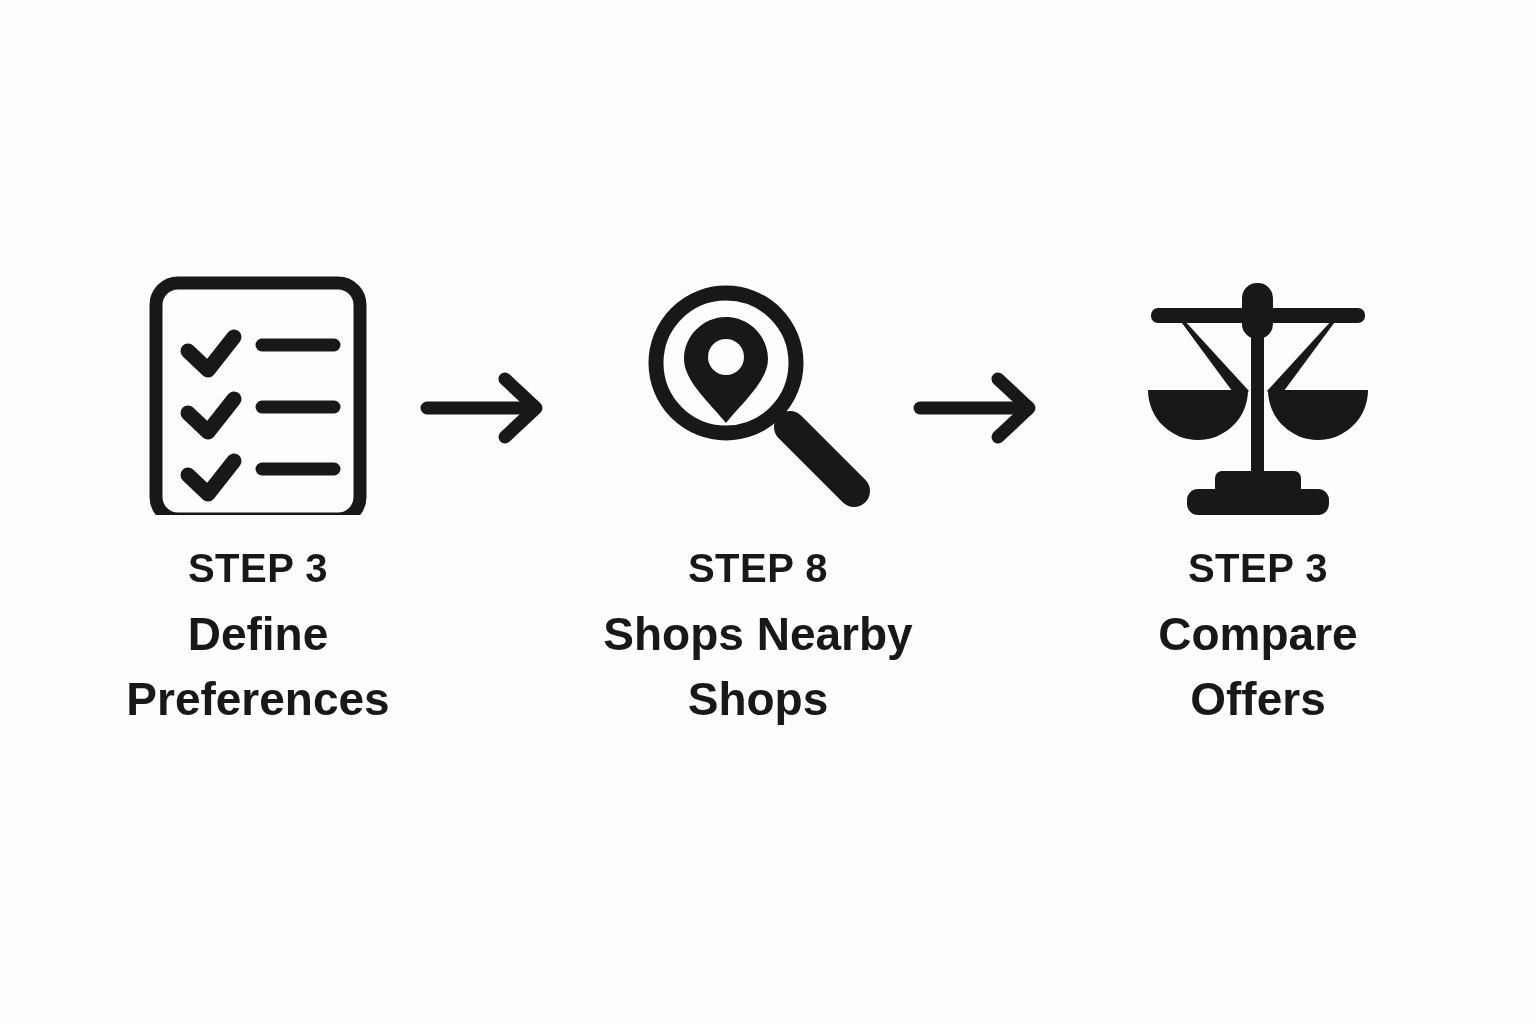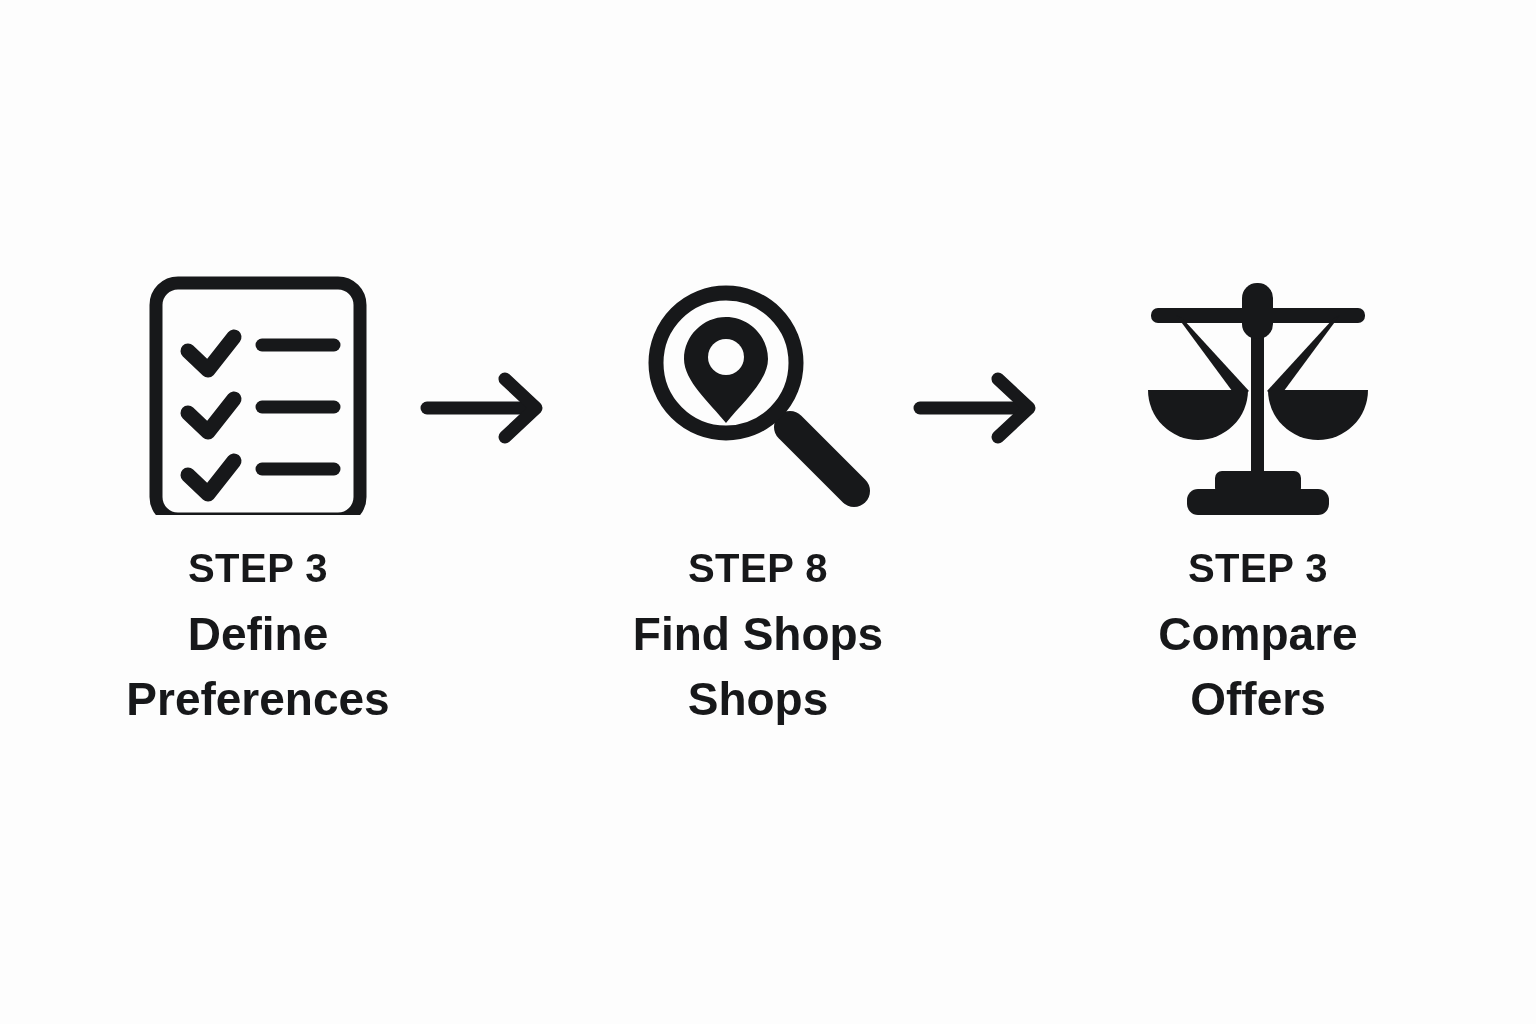--- a/index.html
+++ b/index.html
@@ -116,21 +116,21 @@
 
         <path d="M88 42
                  C 111 42 130 61 130 84
                  C 130 106 104 128 88 148
                  C 72 128 46 106 46 84
                  C 46 61 65 42 88 42 Z" fill="#17181a"></path>
         <circle cx="88" cy="82" r="18" fill="#fdfdfd"></circle>
       </svg>
     </div>
     <div class="step-kicker">STEP 8</div>
-    <div class="step-title">Find Shops Shops</div>
+    <div class="step-title">Shops Nearby Shops</div>
   </div>
 
   <div class="arrow arrow-2">
     <svg width="130" height="80" viewBox="0 0 130 80" aria-hidden="true">
       <line x1="11" y1="40" x2="112" y2="40" stroke="#17181a" stroke-width="13" stroke-linecap="round"></line>
       <polyline points="89,11 120,40 89,69" fill="none" stroke="#17181a" stroke-width="13" stroke-linecap="round" stroke-linejoin="round"></polyline>
     </svg>
   </div>
 
   <div class="step step-3">

